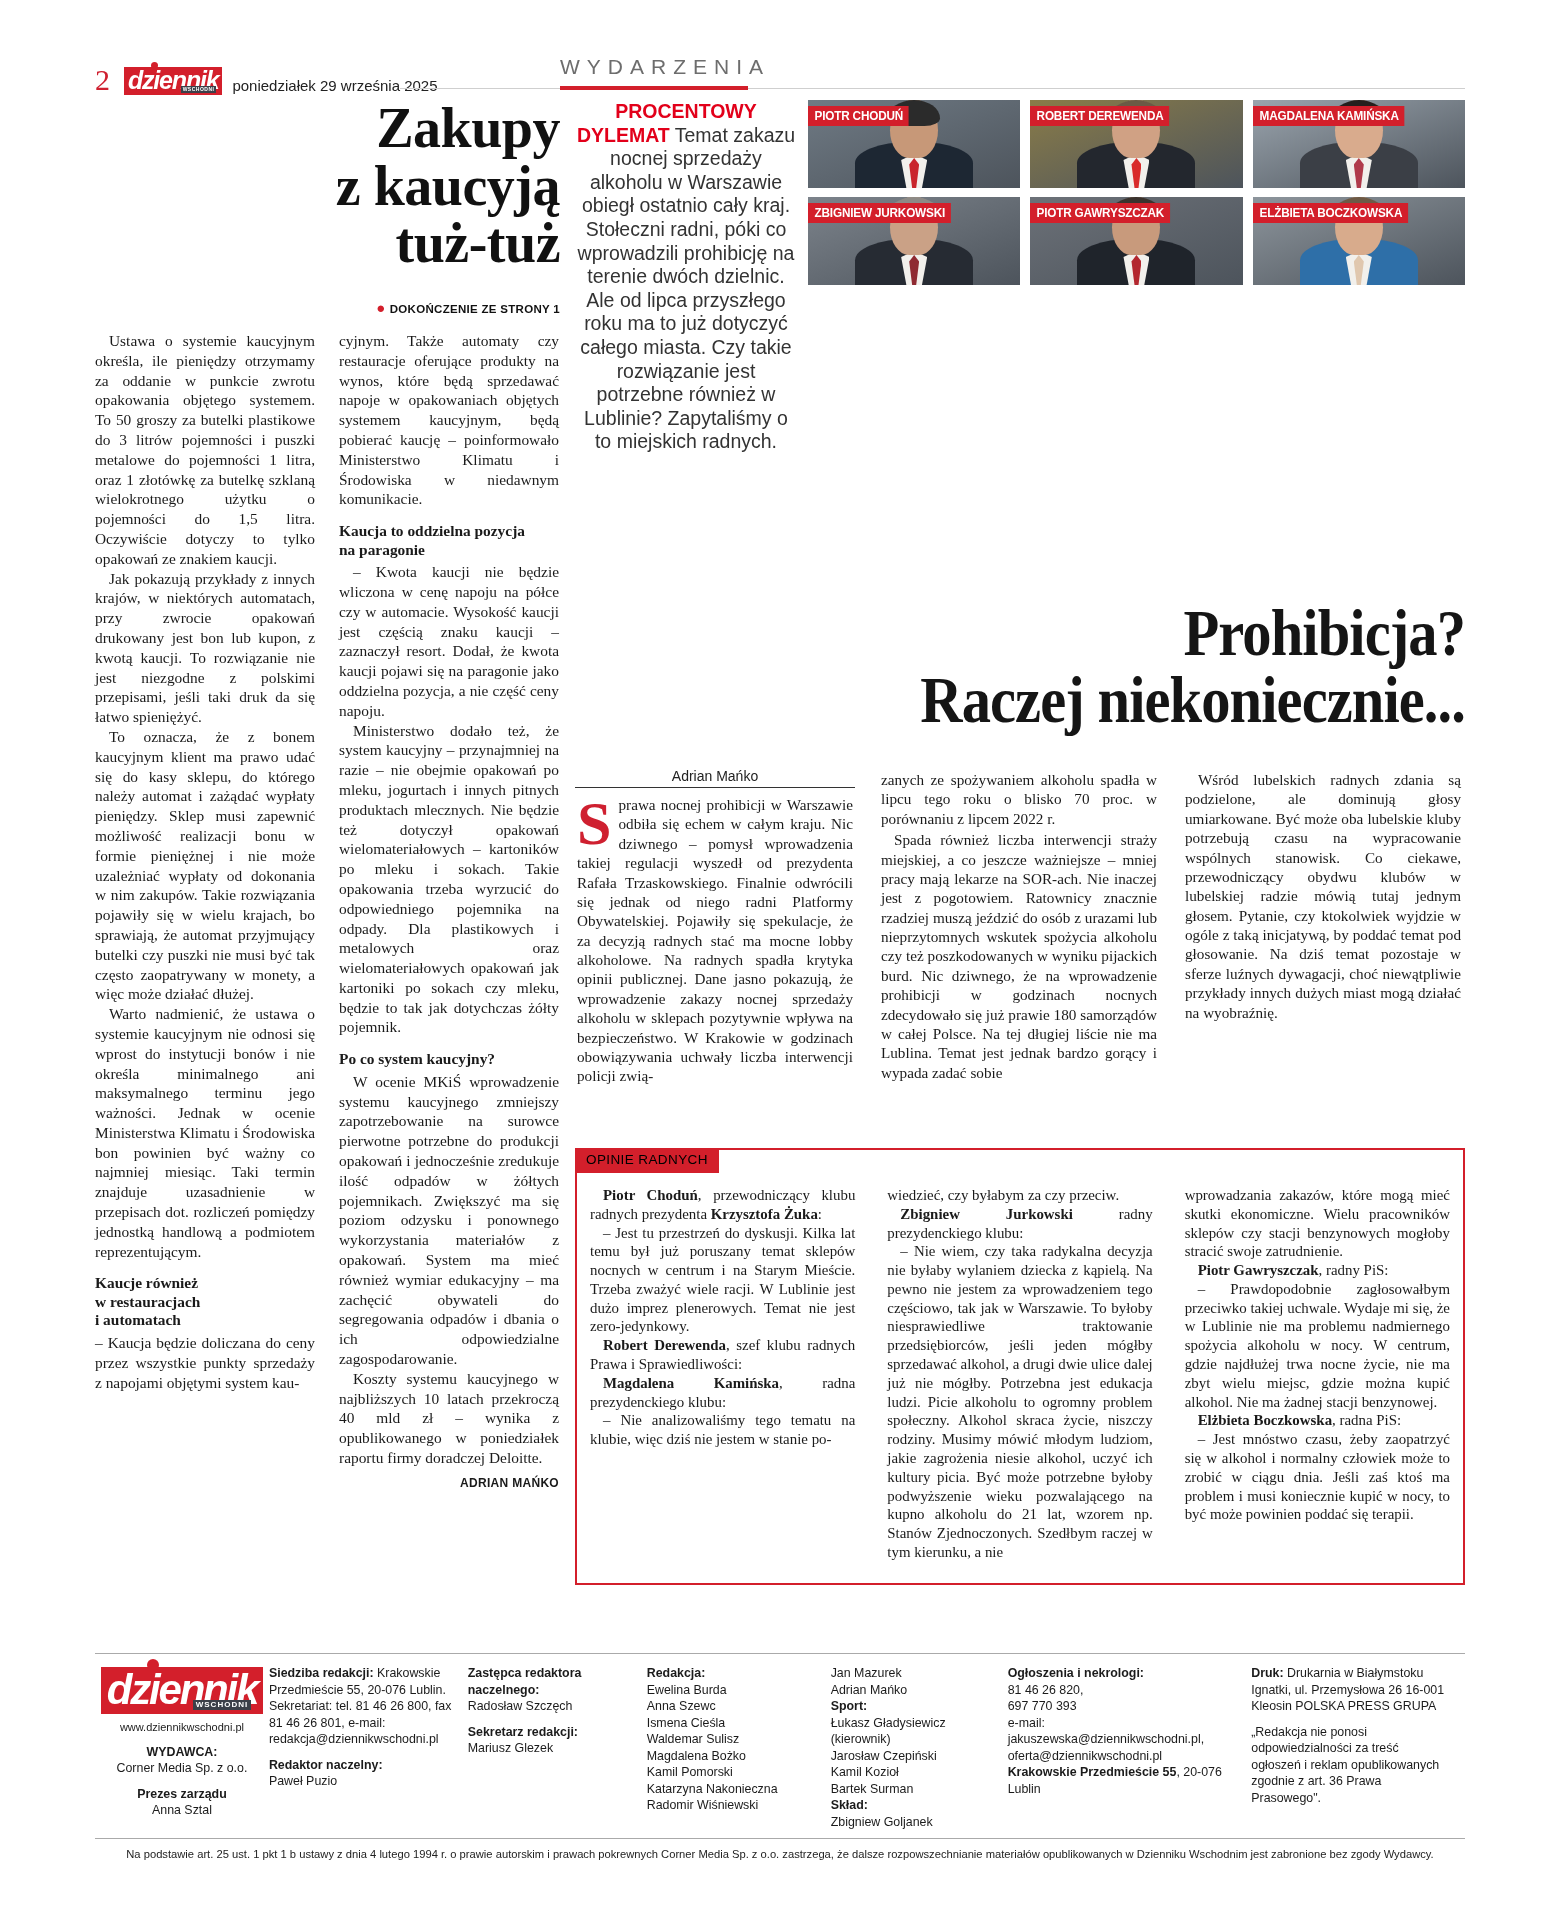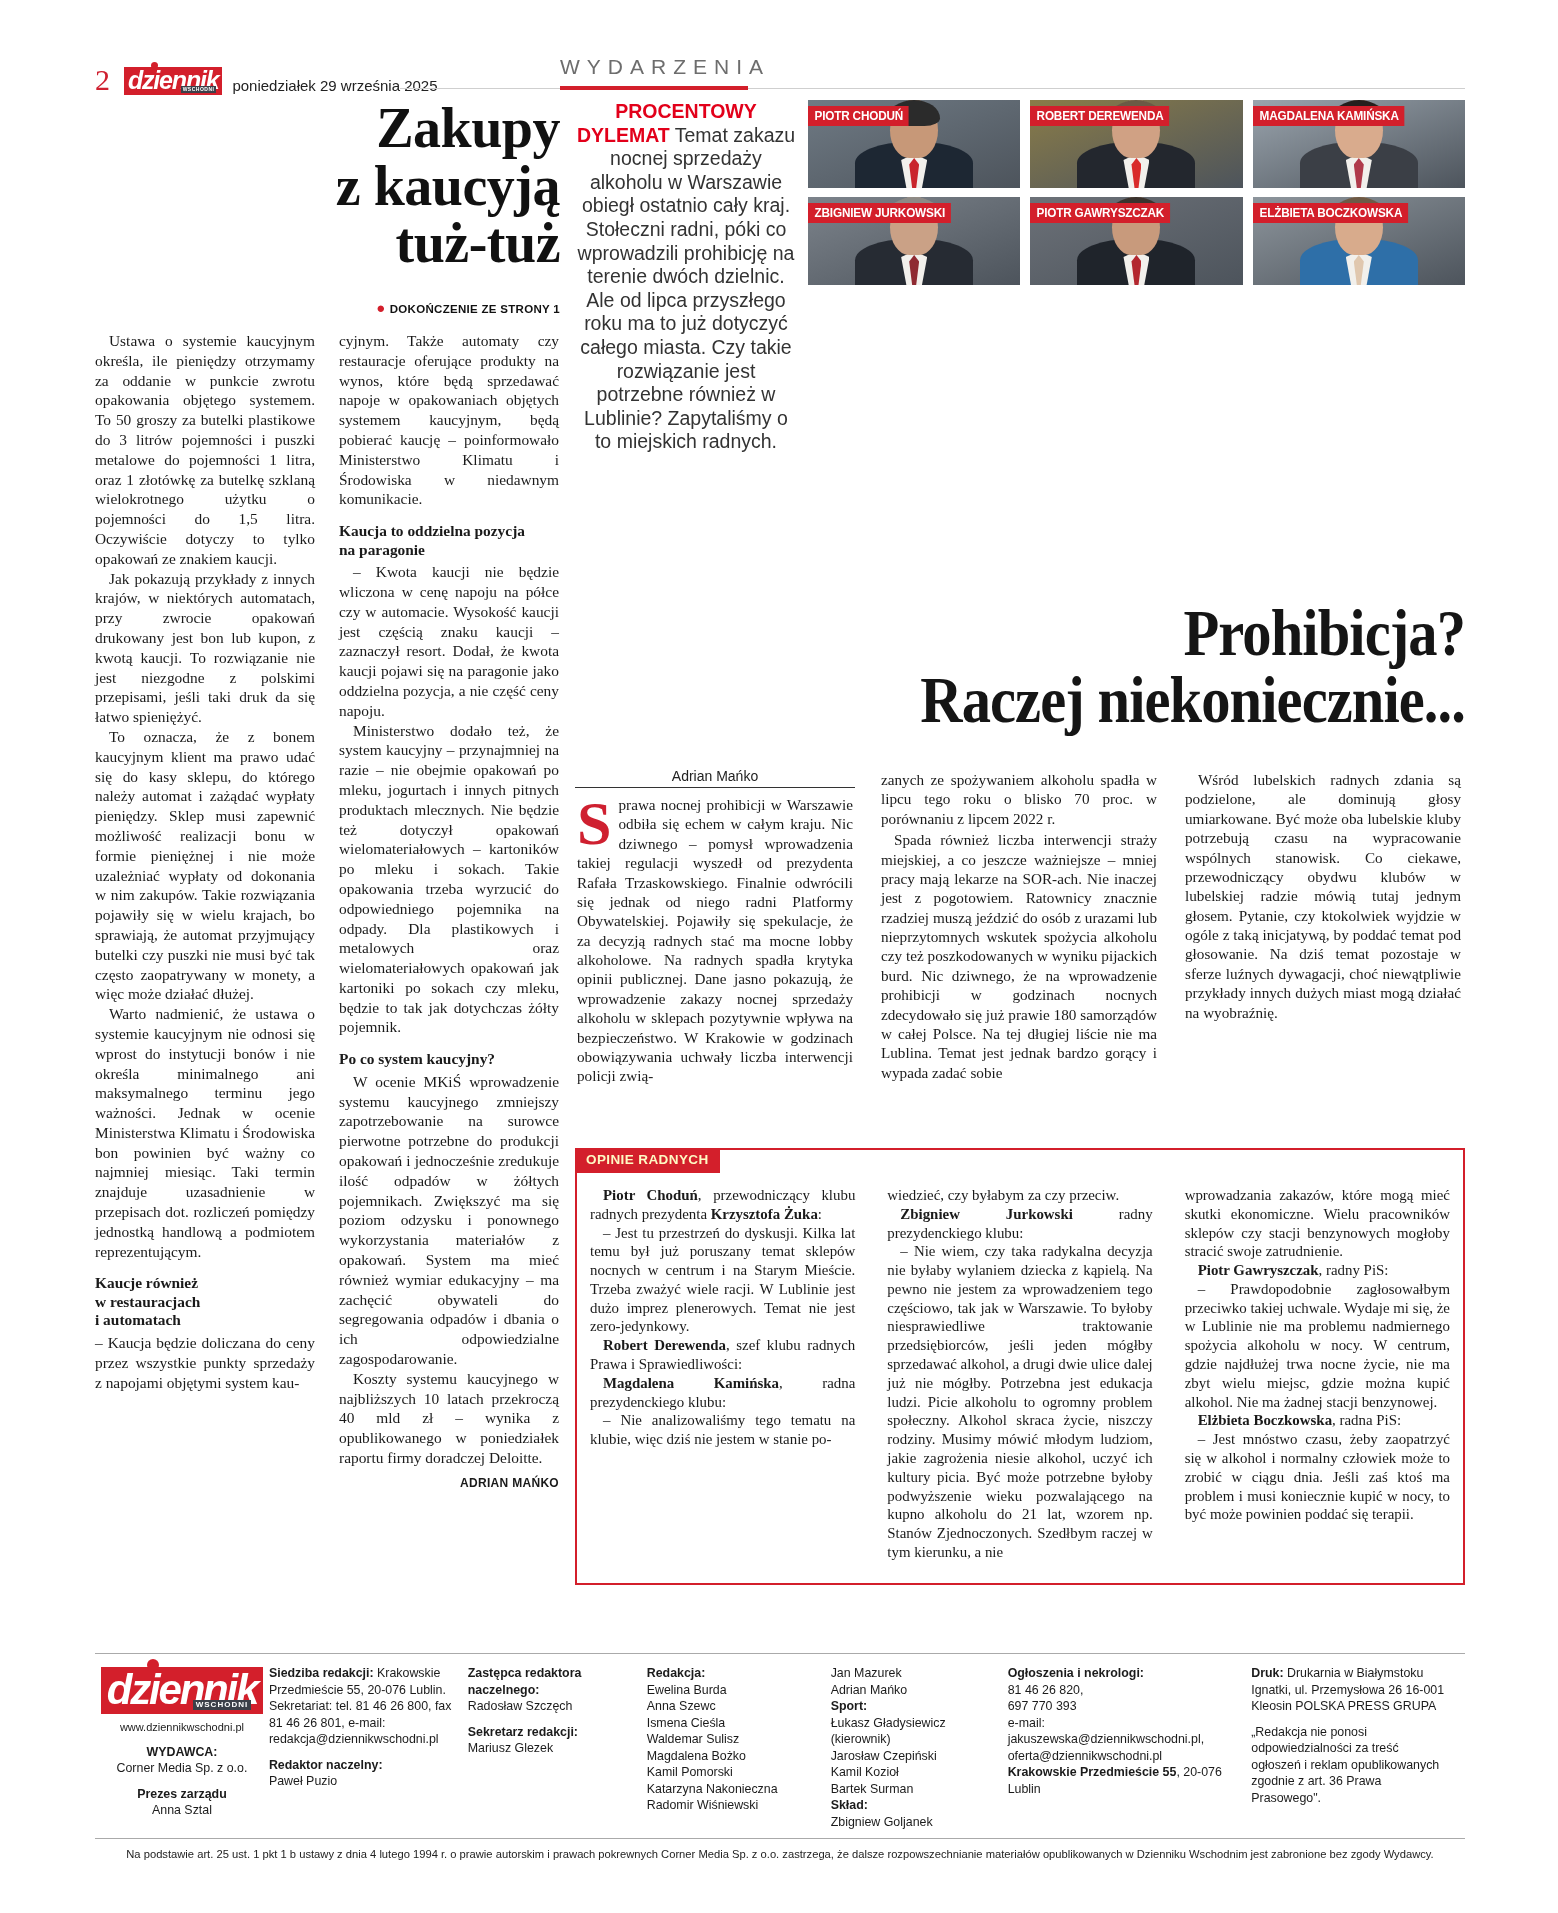--- a/index.html
+++ b/index.html
@@ -168,23 +168,23 @@
     color:#cf2030; padding:3px 7px 0 0;
   }
 
   
   .opinie {
     position:absolute; left:575px; top:1148px; width:890px; height:437px;
     border:2px solid #d31f2b; background:#fff;
   }
   .opinie-title {
     position:absolute; left:-2px; top:-2px; height:25px;
-    background:#d31f2b; color:#fef9c3;
-    font-family:"Liberation Sans", sans-serif;
-    font-weight:bold; font-size:13.5px; letter-spacing:0.4px;
+    background:#d31f2b; color:#000000;
+    font-family:"Liberation Sans", sans-serif;
+    font-weight:normal; font-size:13.5px; letter-spacing:0.4px;
     padding:5px 11px 0 11px; line-height:1;
   }
   .opinie-body {
     position:absolute; left:13px; top:36px; right:13px; bottom:8px;
     display:flex; gap:32px;
   }
   .op-col { width:274px; }
   .op-col p {
     margin:0; font-size:14.9px; line-height:1.26;
     text-align:justify; hyphens:auto; -webkit-hyphens:auto;

